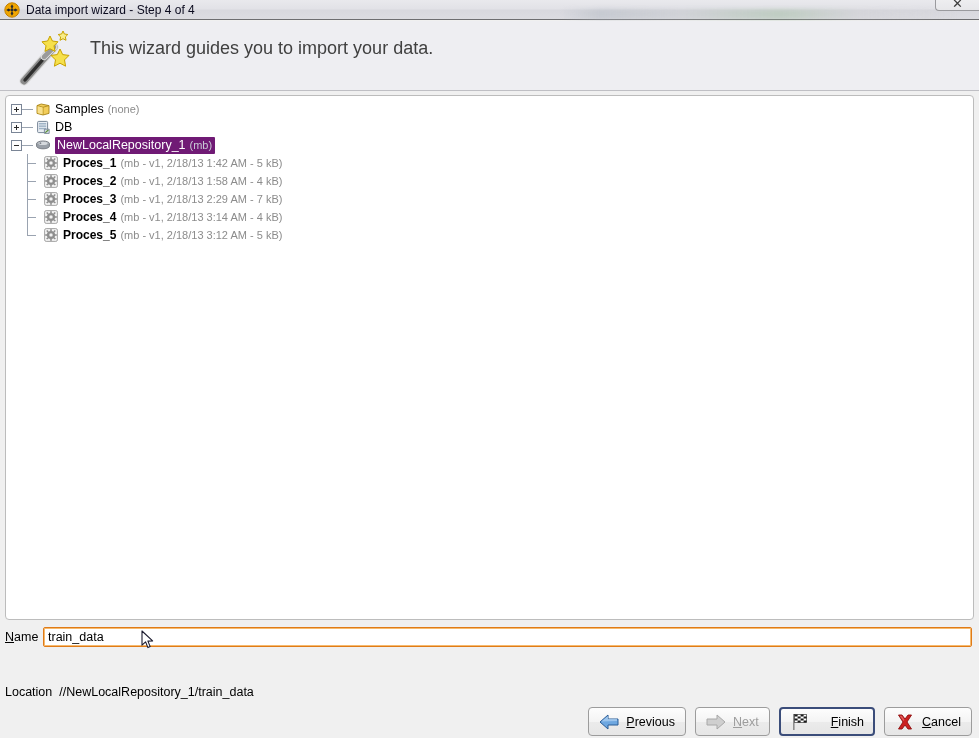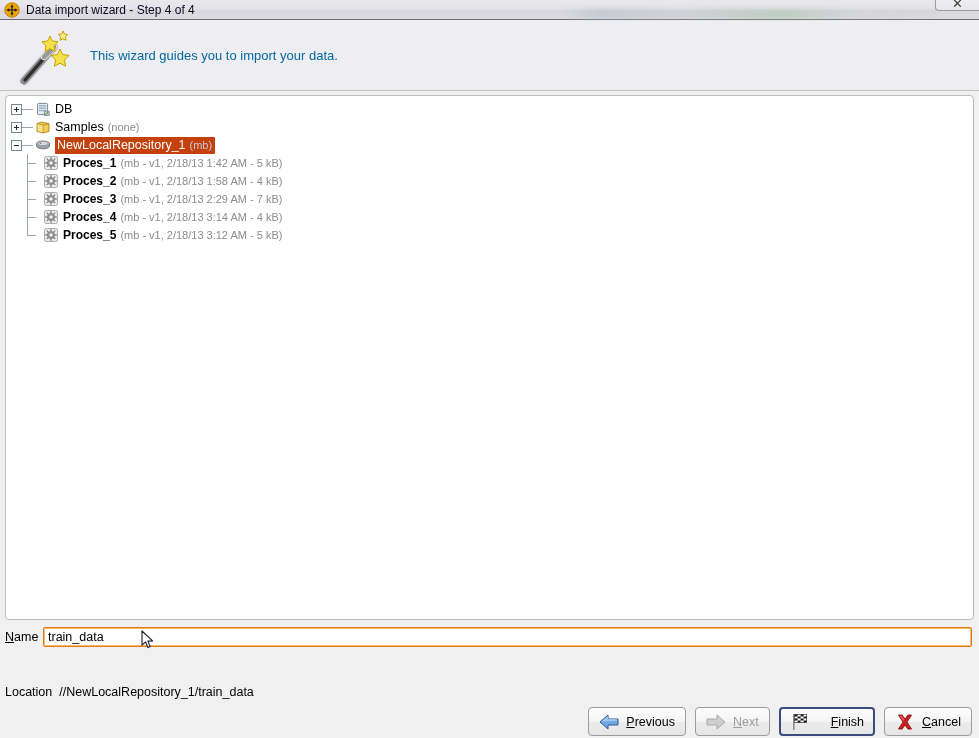--- a/index.html
+++ b/index.html
@@ -90,24 +90,24 @@
     align-items: flex-start;
   }
   .wand-wrap {
     width: 60px;
     height: 60px;
     margin: 8px 0 0 14px;
     position: relative;
     flex: 0 0 auto;
   }
   .header-text {
-    margin: 26px 0 0 16px;
+    margin: 18px 0 0 16px;
     line-height: 18px;
-    font-size: 13px;
-    color: #0369a1;
+    font-size: 18px;
+    color: #404040;
   }
   .header-text .step {
     font-weight: bold;
   }
 
   
   .tree-panel {
     position: absolute;
     left: 5px; top: 95px;
     width: 969px;
@@ -186,21 +186,21 @@
     font-size: 12.5px;
     color: #000;
   }
   .node-label.bold { font-weight: bold; font-size: 12px; }
   .node-meta {
     font-size: 11px;
     color: #8c8c8c;
     margin-left: 4px;
   }
   .selected-pill {
-    background: #c2410c;
+    background: #701a75;
     border-radius: 1px;
     padding: 1px 3px 2px 2px;
     display: inline-flex;
     align-items: baseline;
   }
   .selected-pill .node-label { color: #ffffff; }
   .selected-pill .node-meta { color: #c9c9d6; }
 
   
   .name-row {
@@ -328,39 +328,39 @@
     <div>This wizard guides you to import your data.</div>
   </div>
 </div>
 
 <div class="tree-panel">
   <div class="tree" id="tree-root">
       <div class="tree-row">
         <span class="expander plus"></span>
         <span class="elbow"></span>
         <span class="node-icon"><svg width="16" height="16" viewBox="0 0 16 16">
+            <path d="M2 4.6 L6.2 3 L14 4.6 L14 12.4 L8 14 L2 12.4 Z" fill="#f2cd5a" stroke="#a98518" stroke-width="0.9" stroke-linejoin="round"></path>
+            <path d="M2 4.6 L8 6.2 L14 4.6" fill="none" stroke="#a98518" stroke-width="0.8"></path>
+            <path d="M8 6.2 L8 14" fill="none" stroke="#a98518" stroke-width="0.8"></path>
+            <path d="M2.7 5.2 L7.6 6.6 L7.6 13.2 L2.7 12 Z" fill="#f8e08c"></path>
+          </svg></span>
+        <span><span class="node-label">Samples</span><span class="node-meta">(none)</span></span>
+      </div>
+      <div class="tree-row">
+        <span class="expander plus"></span>
+        <span class="elbow"></span>
+        <span class="node-icon"><svg width="16" height="16" viewBox="0 0 16 16">
             <rect x="2.6" y="2.4" width="10" height="11.2" rx="1" fill="#e9eef4" stroke="#6a7a8c" stroke-width="0.9"></rect>
             <rect x="4" y="4" width="7.2" height="1.5" fill="#9fb3c6"></rect>
             <rect x="4" y="6.4" width="7.2" height="1.5" fill="#9fb3c6"></rect>
             <rect x="4" y="8.8" width="7.2" height="1.5" fill="#9fb3c6"></rect>
             <path d="M9.4 10.2 L14.2 10.2 L14.2 14.4 L9.4 14.4 Z" fill="#d6dde6" stroke="#6a7a8c" stroke-width="0.8"></path>
             <path d="M10.2 13.6 L13.4 11" stroke="#5a8f35" stroke-width="1.2"></path>
           </svg></span>
         <span><span class="node-label">DB</span></span>
-      </div>
-      <div class="tree-row">
-        <span class="expander plus"></span>
-        <span class="elbow"></span>
-        <span class="node-icon"><svg width="16" height="16" viewBox="0 0 16 16">
-            <path d="M2 4.6 L6.2 3 L14 4.6 L14 12.4 L8 14 L2 12.4 Z" fill="#f2cd5a" stroke="#a98518" stroke-width="0.9" stroke-linejoin="round"></path>
-            <path d="M2 4.6 L8 6.2 L14 4.6" fill="none" stroke="#a98518" stroke-width="0.8"></path>
-            <path d="M8 6.2 L8 14" fill="none" stroke="#a98518" stroke-width="0.8"></path>
-            <path d="M2.7 5.2 L7.6 6.6 L7.6 13.2 L2.7 12 Z" fill="#f8e08c"></path>
-          </svg></span>
-        <span><span class="node-label">Samples</span><span class="node-meta">(none)</span></span>
       </div>
       <div class="tree-row">
         <span class="expander"></span>
         <span class="elbow"></span>
         <span class="node-icon"><svg width="16" height="16" viewBox="0 0 16 16">
             <ellipse cx="8" cy="6.6" rx="6.4" ry="2.6" fill="#b9bec4" stroke="#6e747c" stroke-width="0.9"></ellipse>
             <path d="M1.6 6.6 L1.6 9.2 C1.6 10.6 4.5 11.8 8 11.8 C11.5 11.8 14.4 10.6 14.4 9.2 L14.4 6.6" fill="#9aa0a8" stroke="#6e747c" stroke-width="0.9"></path>
             <ellipse cx="8" cy="6.4" rx="4.4" ry="1.6" fill="#d6dade"></ellipse>
             <circle cx="5.4" cy="6.2" r="0.9" fill="#7d838b"></circle>
           </svg></span>

